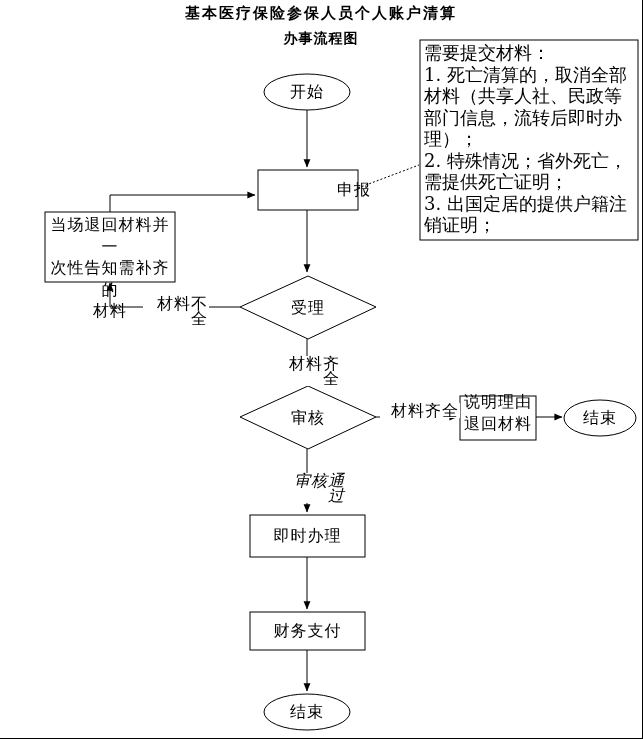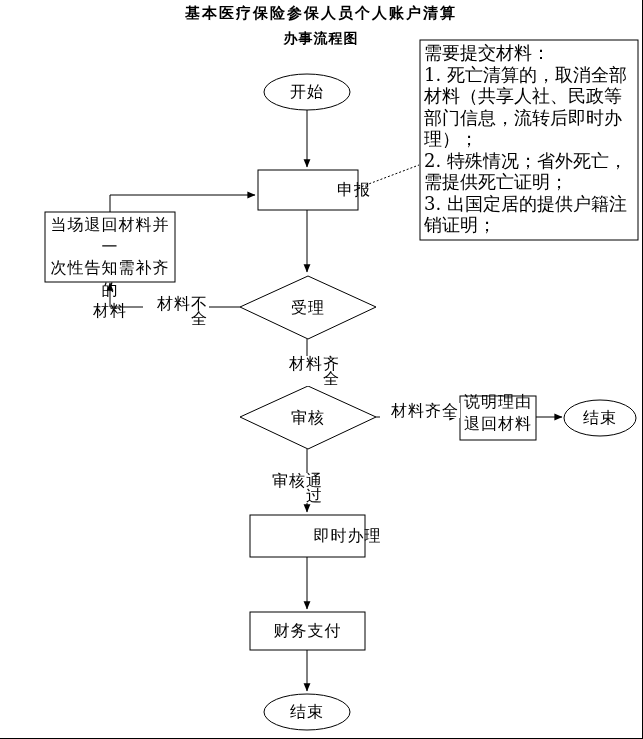--- a/index.html
+++ b/index.html
@@ -81,28 +81,28 @@
   <div class="node-label" style="left:264px;top:74px;width:86px;height:36px;">开始</div>
   <div class="node-label" style="left:258px;top:170px;width:100px;height:40px;margin-left:46px;">申报</div>
   <div class="node-label" style="left:240px;top:276px;width:136px;height:63px;">受理</div>
   <div class="node-label" style="left:240px;top:386px;width:136px;height:63px;text-align:right;">审核</div>
   <div class="node-label multiline" style="left:47px;top:203px;width:126px;height:66px;margin-top:32px;">当场退回材料并一
 次性告知需补齐的
 材料</div>
   <div class="node-label multiline" style="left:460px;top:396px;width:76px;height:34px;">说明理由
 退回材料</div>
   <div class="node-label" style="left:565px;top:400px;width:70px;height:36px;">结束</div>
-  <div class="node-label" style="left:250px;top:515px;width:115px;height:42px;margin-left:40px;">即时办理</div>
+  <div class="node-label" style="left:250px;top:515px;width:115px;height:42px;">即时办理</div>
   <div class="node-label" style="left:250px;top:612px;width:115px;height:38px;text-align:center;">财务支付</div>
   <div class="node-label" style="left:264px;top:694px;width:86px;height:36px;">结束</div>
 
   <div class="edge-label" style="left:143px;top:296px;width:64px;">材料不全</div>
   <div class="edge-label" style="left:275px;top:356px;width:64px;">材料齐全</div>
   <div class="edge-label" style="left:380px;top:403px;width:78px;">材料齐全</div>
-  <div class="edge-label" style="left:258px;top:473px;width:64px;">审核通过</div>
+  <div class="edge-label" style="left:280px;top:473px;width:64px;font-style:italic;">审核通过</div>
 
   <div class="note-text">需要提交材料：
 1. 死亡清算的，取消全部
 材料（共享人社、民政等
 部门信息，流转后即时办
 理）；
 2. 特殊情况；省外死亡，
 需提供死亡证明；
 3. 出国定居的提供户籍注
 销证明；</div>

